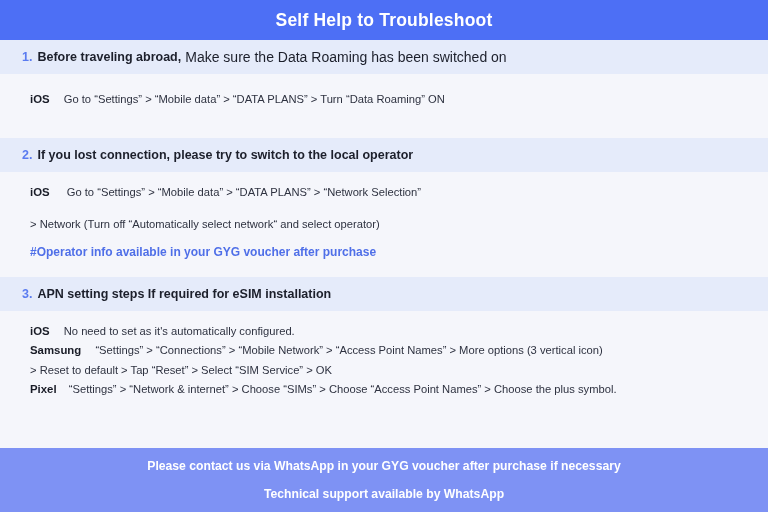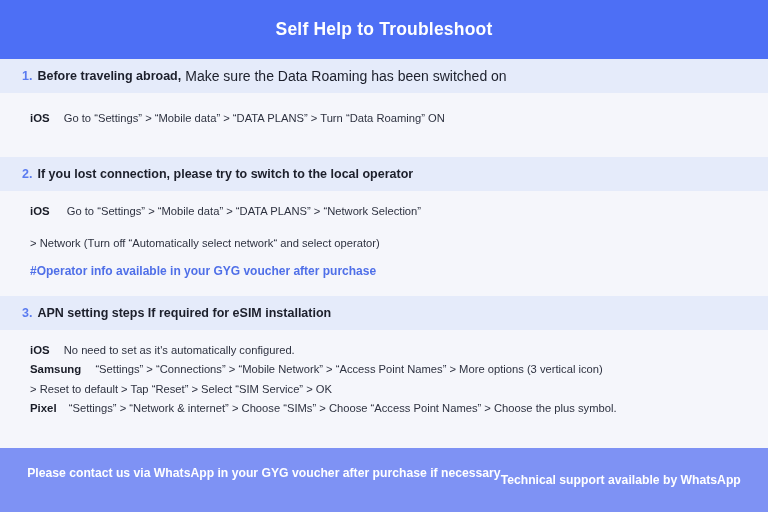--- a/index.html
+++ b/index.html
@@ -18,21 +18,21 @@
     position: relative;
     width: 768px;
     height: 512px;
     background: #f5f6fb;
     display: flex;
     flex-direction: column;
   }
 
   
   .header {
-    height: 59px;
+    height: 40px;
     background: #4d6ff5;
     display: flex;
     align-items: center;
     justify-content: center;
     flex: 0 0 auto;
   }
   .header-title {
     color: #ffffff;
     font-size: 17.5px;
     font-weight: bold;
@@ -106,21 +106,21 @@
     font-weight: bold;
     font-size: 12px;
     white-space: nowrap;
   }
 
   
   .footer {
     height: 64px;
     background: #7e92f4;
     display: flex;
-    flex-direction: row;
+    flex-direction: column;
     align-items: center;
     justify-content: center;
     flex: 0 0 auto;
   }
   .footer-line {
     color: #ffffff;
     font-weight: bold;
     font-size: 12.2px;
     text-align: center;
     line-height: 1.2;

